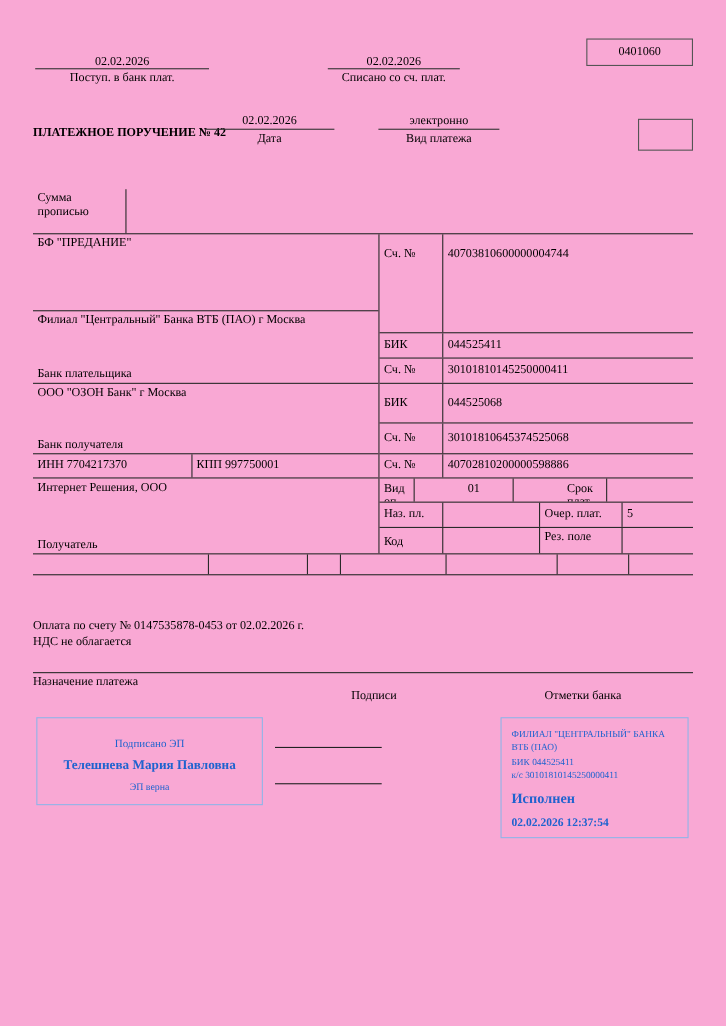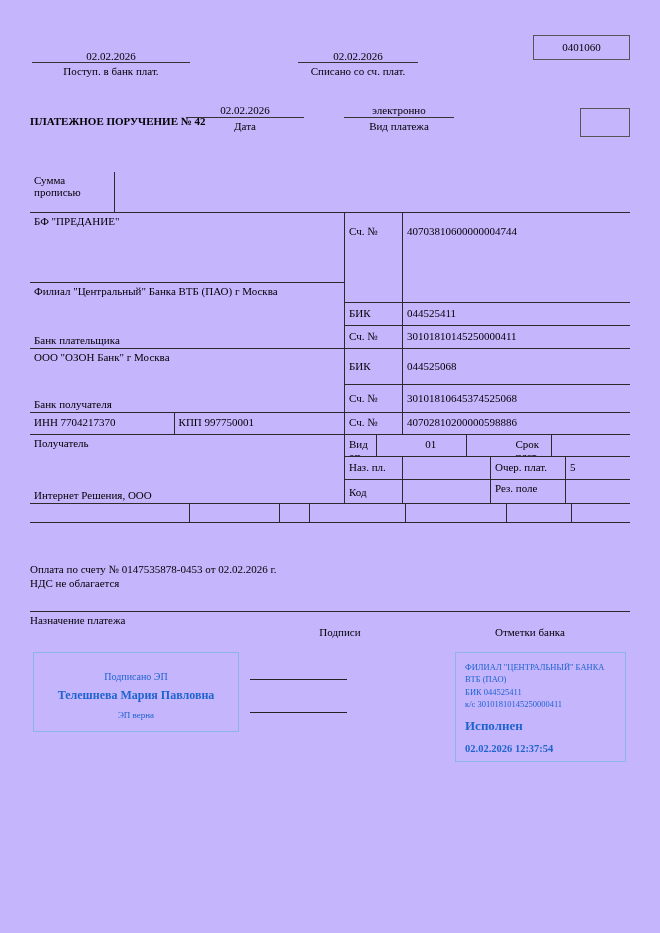--- a/index.html
+++ b/index.html
@@ -1,16 +1,16 @@
 <!DOCTYPE html>
 <html><head>
 <meta charset="utf-8">
 <style>
   html,body{margin:0;padding:0;background:#e8e8e8;}
-  .page{position:relative;width:660px;height:933px;background:#c4b5fd;margin:0 auto;
+  .page{position:relative;width:660px;height:933px;background:#f9a8d4;margin:0 auto;
         font-family:"Liberation Serif","DejaVu Serif",serif;font-size:11px;color:#000;
         overflow:hidden;}
   .abs{position:absolute;}
   .c{text-align:center;}
   .b{font-weight:bold;}
   .ovl{border-bottom:1px solid #333;}          
   .box{border:1px solid #555;}
   
   .tbl{position:absolute;left:30px;top:172px;width:600px;}
   .tr{display:flex;box-sizing:border-box;}
@@ -68,22 +68,22 @@
         </div>
         <div class="td nameCell bb" style="height:65px;">
           <div>ООО "ОЗОН Банк" г Москва</div>
           <div>Банк получателя</div>
         </div>
         <div class="tr bb" style="height:22px;">
           <div class="td br" style="width:145px;padding-top:3px;">ИНН 7704217370</div>
           <div class="td" style="width:170px;padding-top:3px;">КПП  997750001</div>
         </div>
         <div class="td nameCell" style="height:68px;">
+          <div>Интернет Решения, ООО</div>
           <div>Получатель</div>
-          <div>Интернет Решения, ООО</div>
         </div>
       </div>
 
       <div class="col" style="width:285px;">
         <div class="tr bb" style="height:90px;">
           <div class="td br" style="width:58px;padding-top:12px;">Сч. №</div>
           <div class="td" style="width:227px;padding-top:12px;">40703810600000004744</div>
         </div>
         <div class="tr bb" style="height:23px;">
           <div class="td br" style="width:58px;padding-top:4px;">БИК</div>

